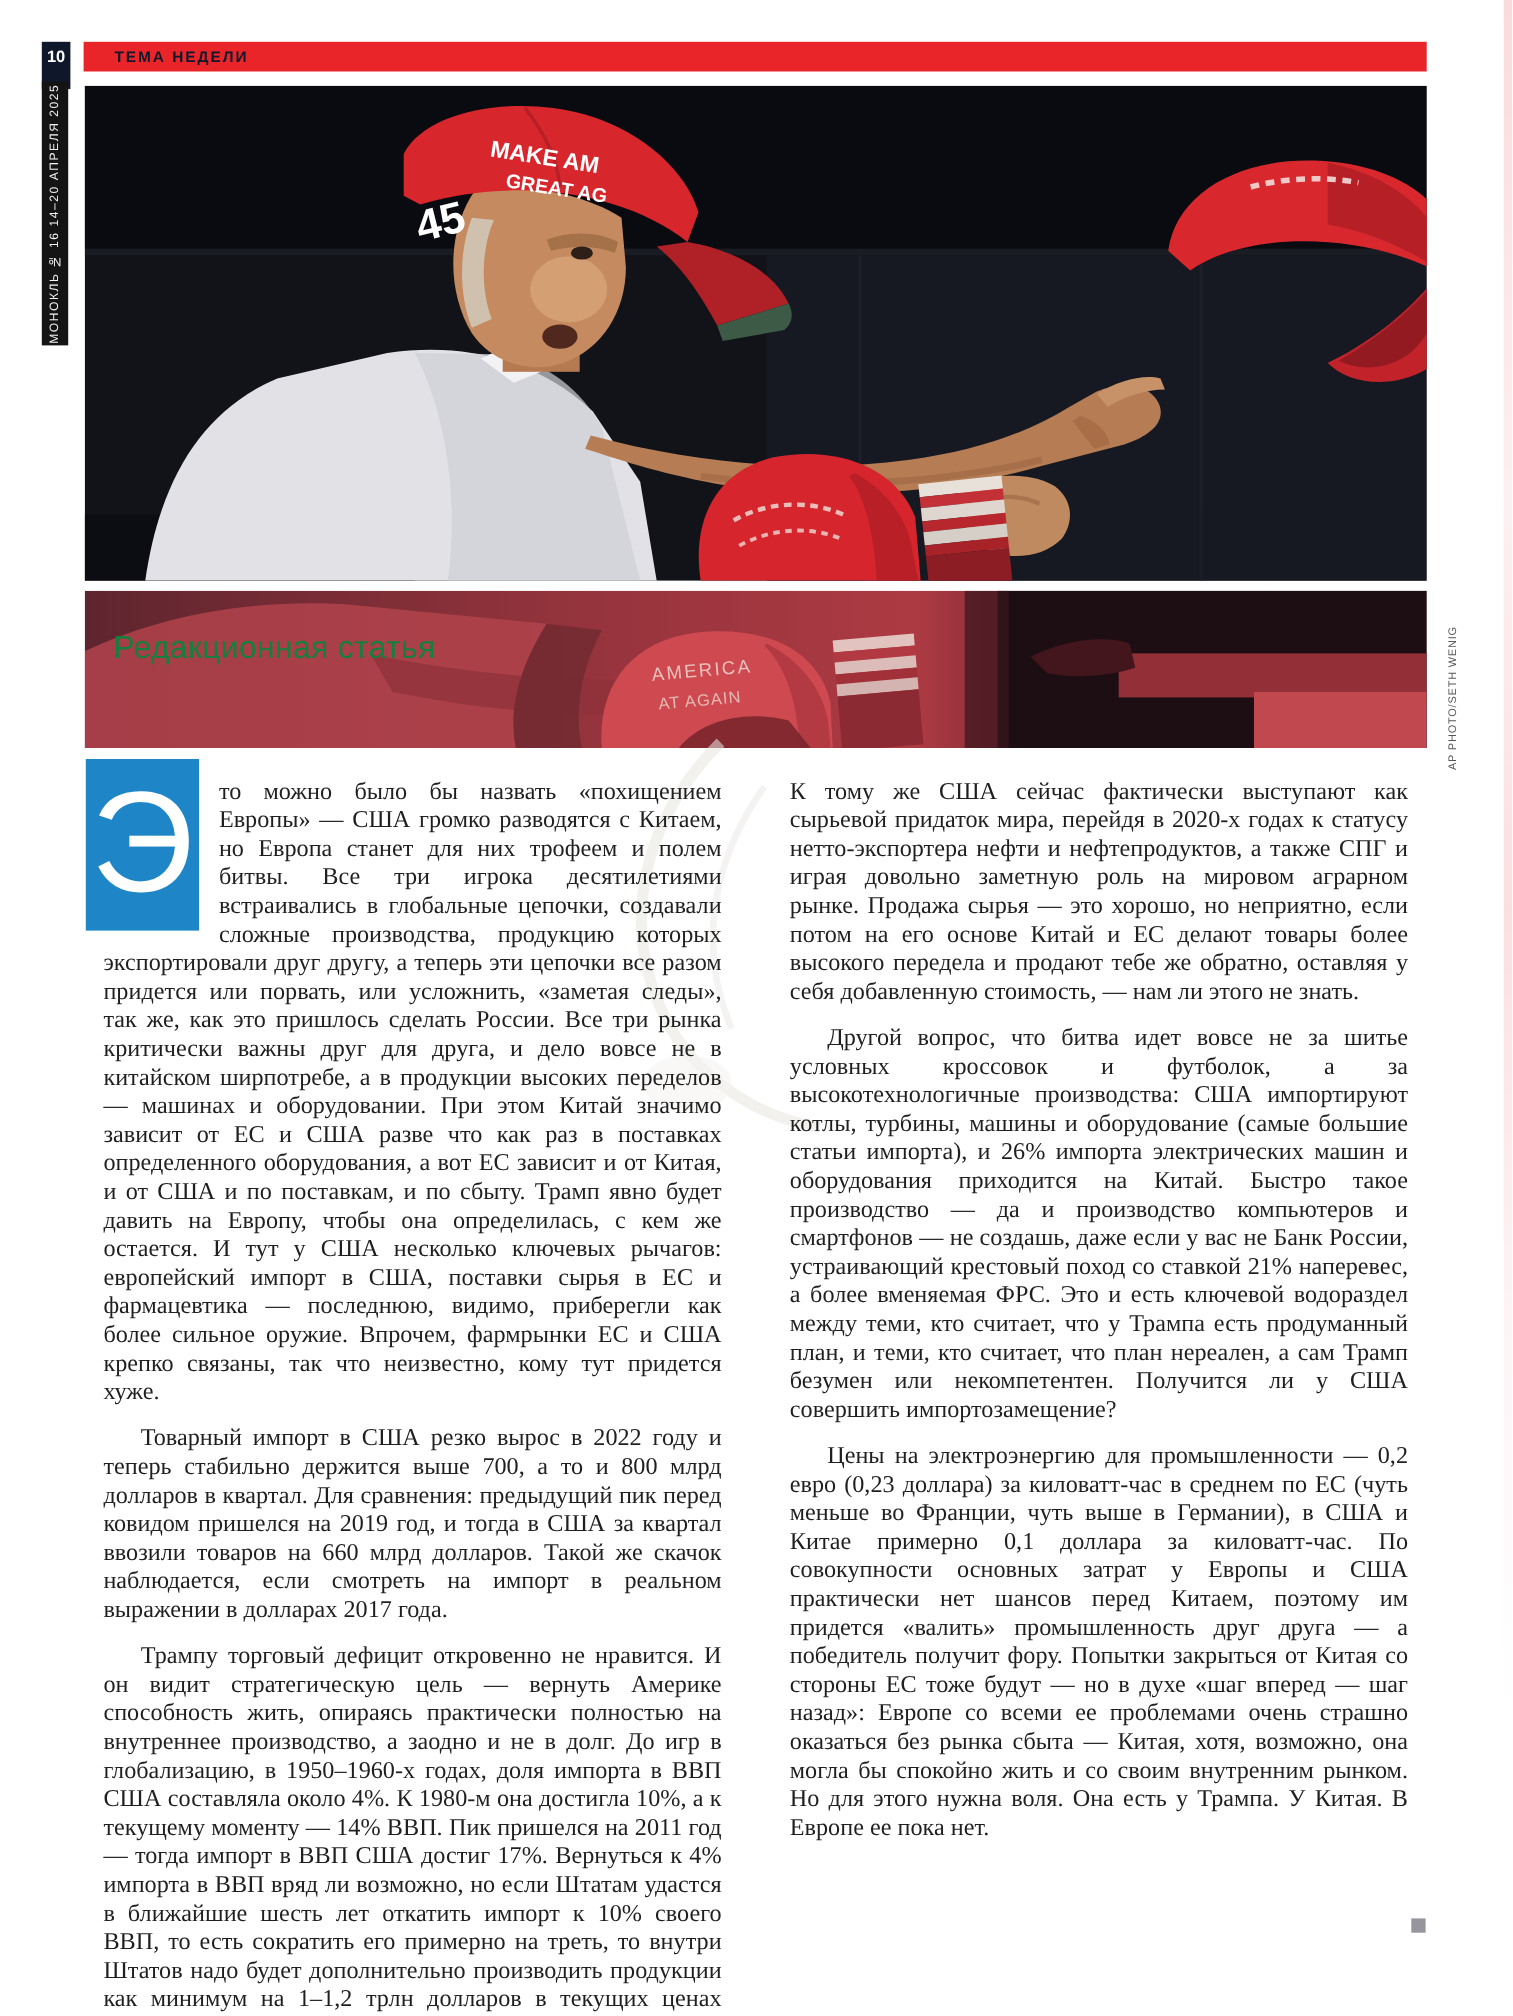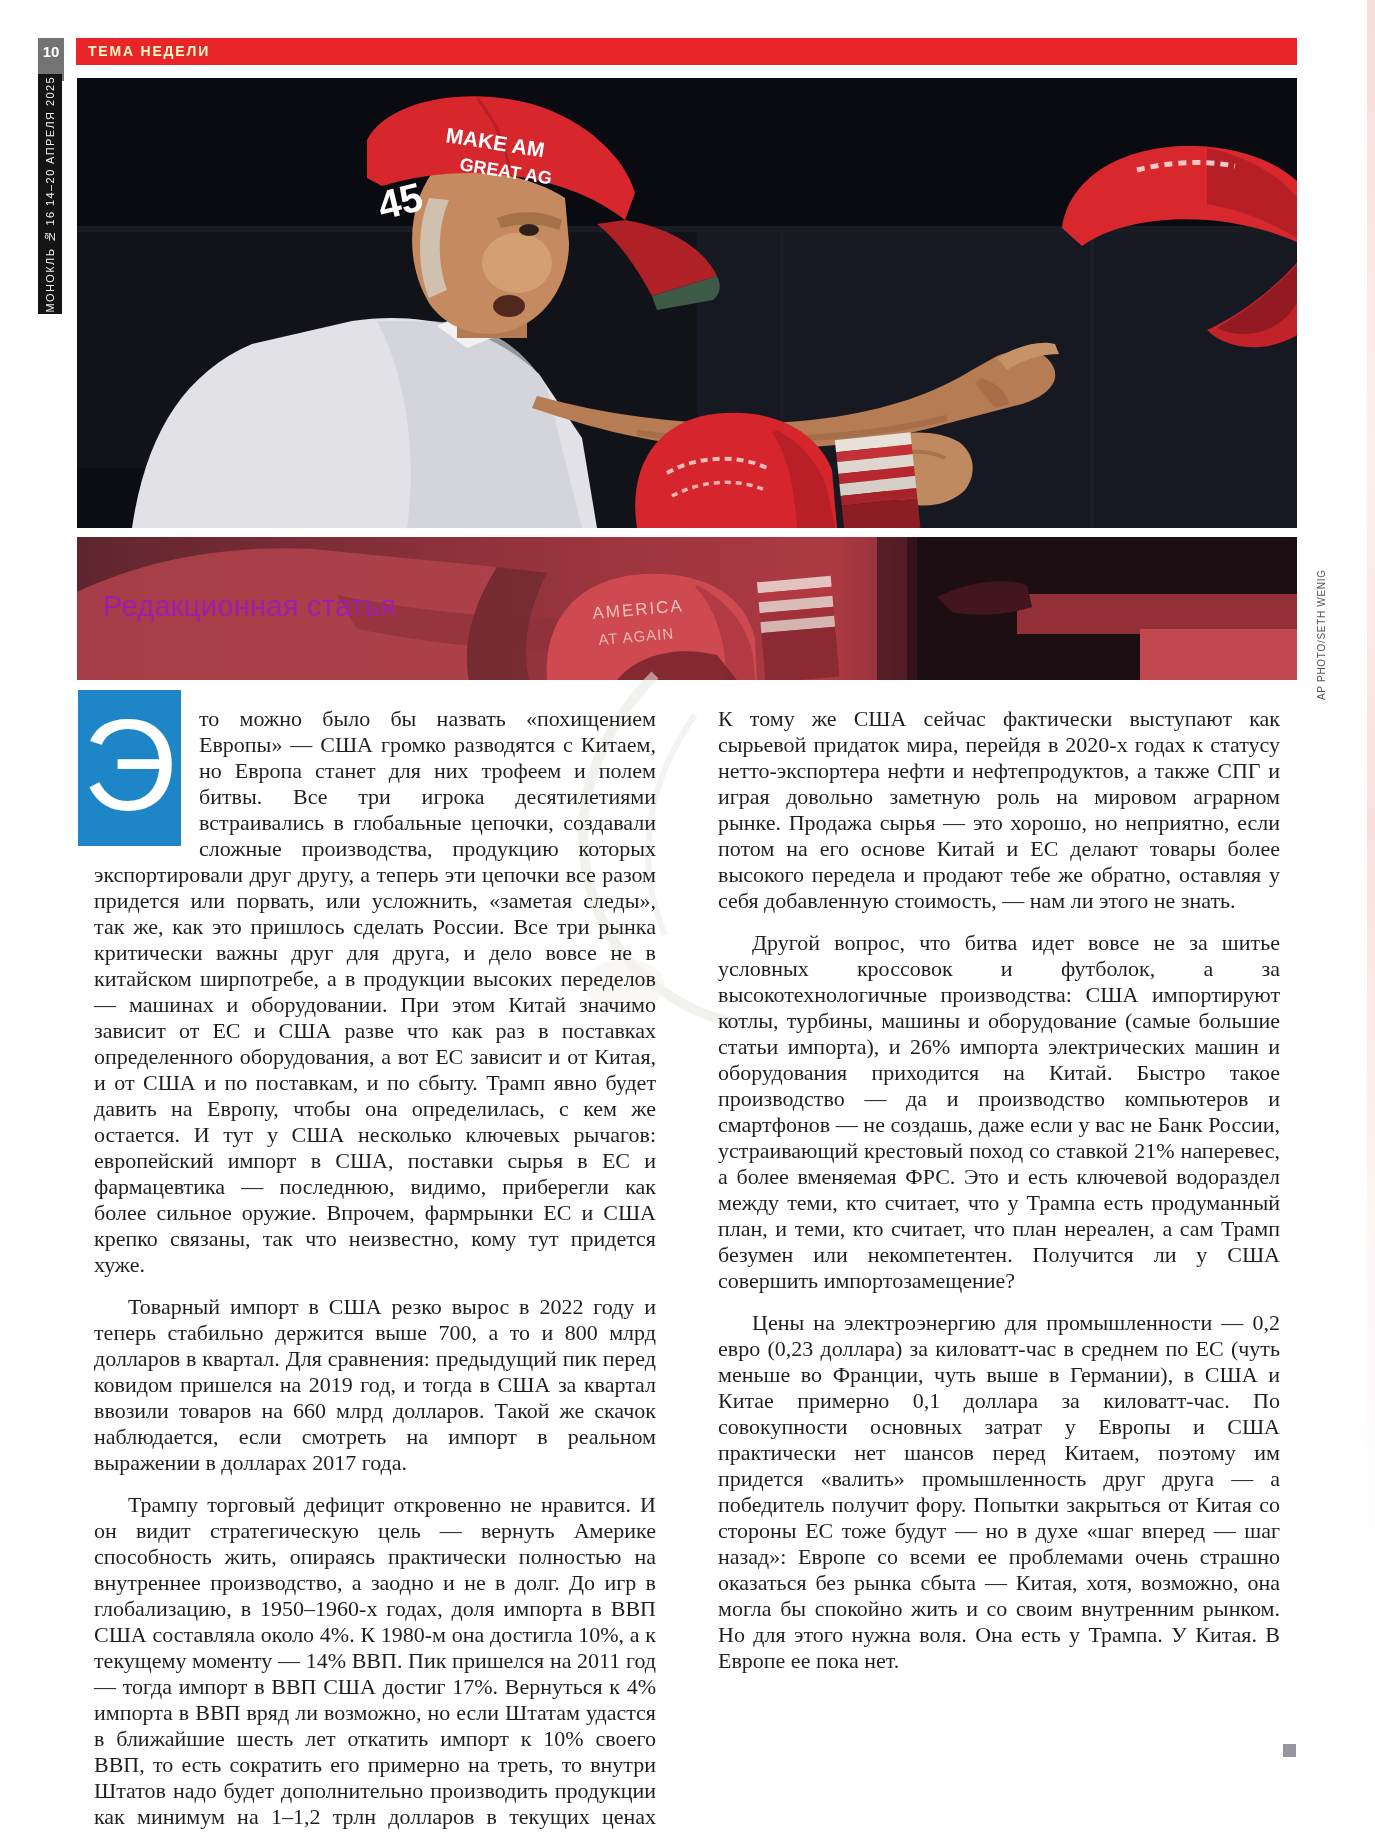--- a/index.html
+++ b/index.html
@@ -5,47 +5,47 @@
   * { margin:0; padding:0; box-sizing:border-box; }
   html,body { background:#ffffff; }
   .page {
     position:relative; width:1375px; height:1833px;
     background:#ffffff; overflow:hidden;
     font-family:"Liberation Serif", serif;
   }
   
   .pagenum {
     position:absolute; left:38px; top:38px; width:26px; height:43px;
-    background:#737373; color:#fff; text-align:center;
+    background:#0f172a; color:#fff; text-align:center;
     font:bold 15px/27px "Liberation Sans", sans-serif;
   }
   .section-bar {
     position:absolute; left:76px; top:38px; width:1221px; height:27px;
     background:#e9252a;
   }
   .section-label {
-    display:inline-block; margin-left:12px; color:#fef9c3;
+    display:inline-block; margin-left:28px; color:#0f172a;
     font:bold 14px/27px "Liberation Sans", sans-serif; letter-spacing:1.8px;
   }
   
   .spine {
     position:absolute; left:38px; top:74px; width:24px; height:240px;
     background:#141414; display:flex; align-items:center; justify-content:center;
   }
   .spine-text {
     writing-mode:vertical-rl; transform:rotate(180deg);
     color:#f2f2f2; font-family:"Liberation Sans", sans-serif;
     font-size:11px; letter-spacing:1.4px; white-space:nowrap;
   }
   
   .photo-wrap { position:absolute; left:77px; top:78px; width:1220px; height:450px; }
   .band-wrap  { position:absolute; left:77px; top:537px; width:1220px; height:143px; }
   .photo-wrap svg, .band-wrap svg { display:block; width:100%; height:100%; }
   .kicker {
-    position:absolute; left:103px; top:590px; color:#a21caf;
+    position:absolute; left:103px; top:573px; color:#15803d;
     font-family:"Liberation Sans", sans-serif; font-size:29px; font-weight:normal;
     letter-spacing:0.3px;
     text-align:center;
   }
   .headline {
     position:absolute; left:100px; top:593px; color:#ffffff;
     font-family:"Liberation Sans", sans-serif; font-size:56px; font-weight:normal;
     letter-spacing:0.5px;
   }
   .credit {

